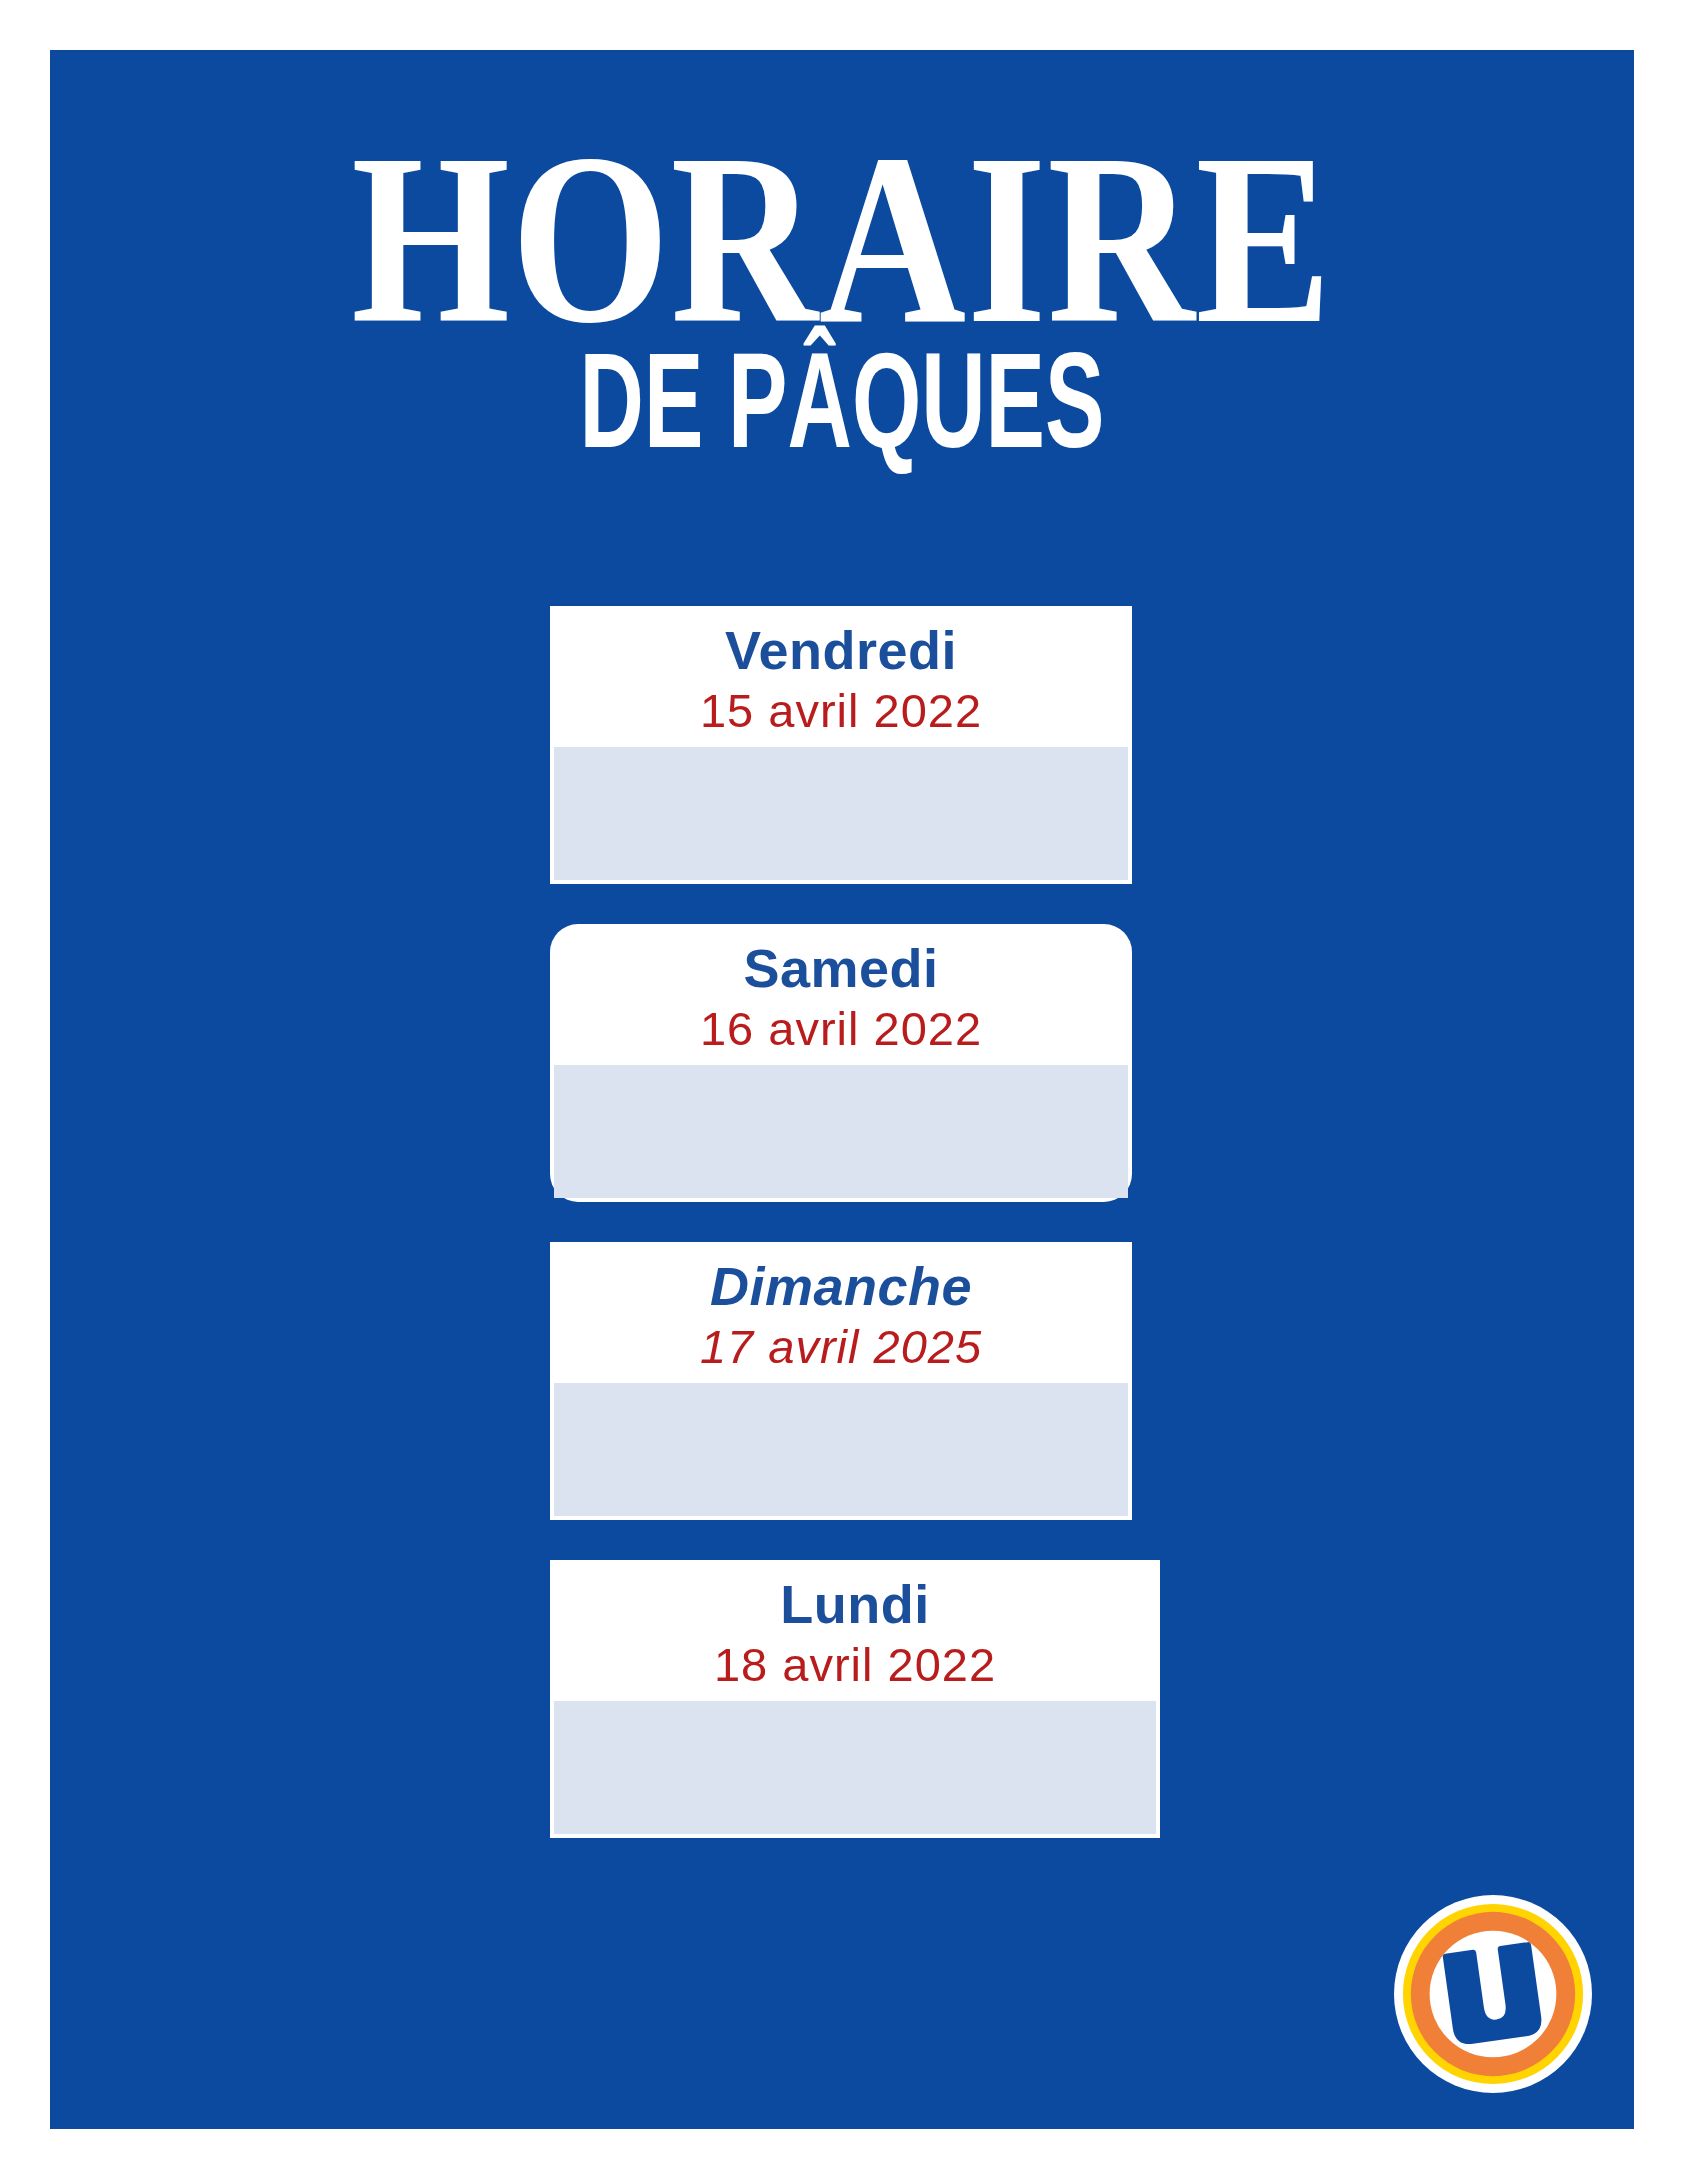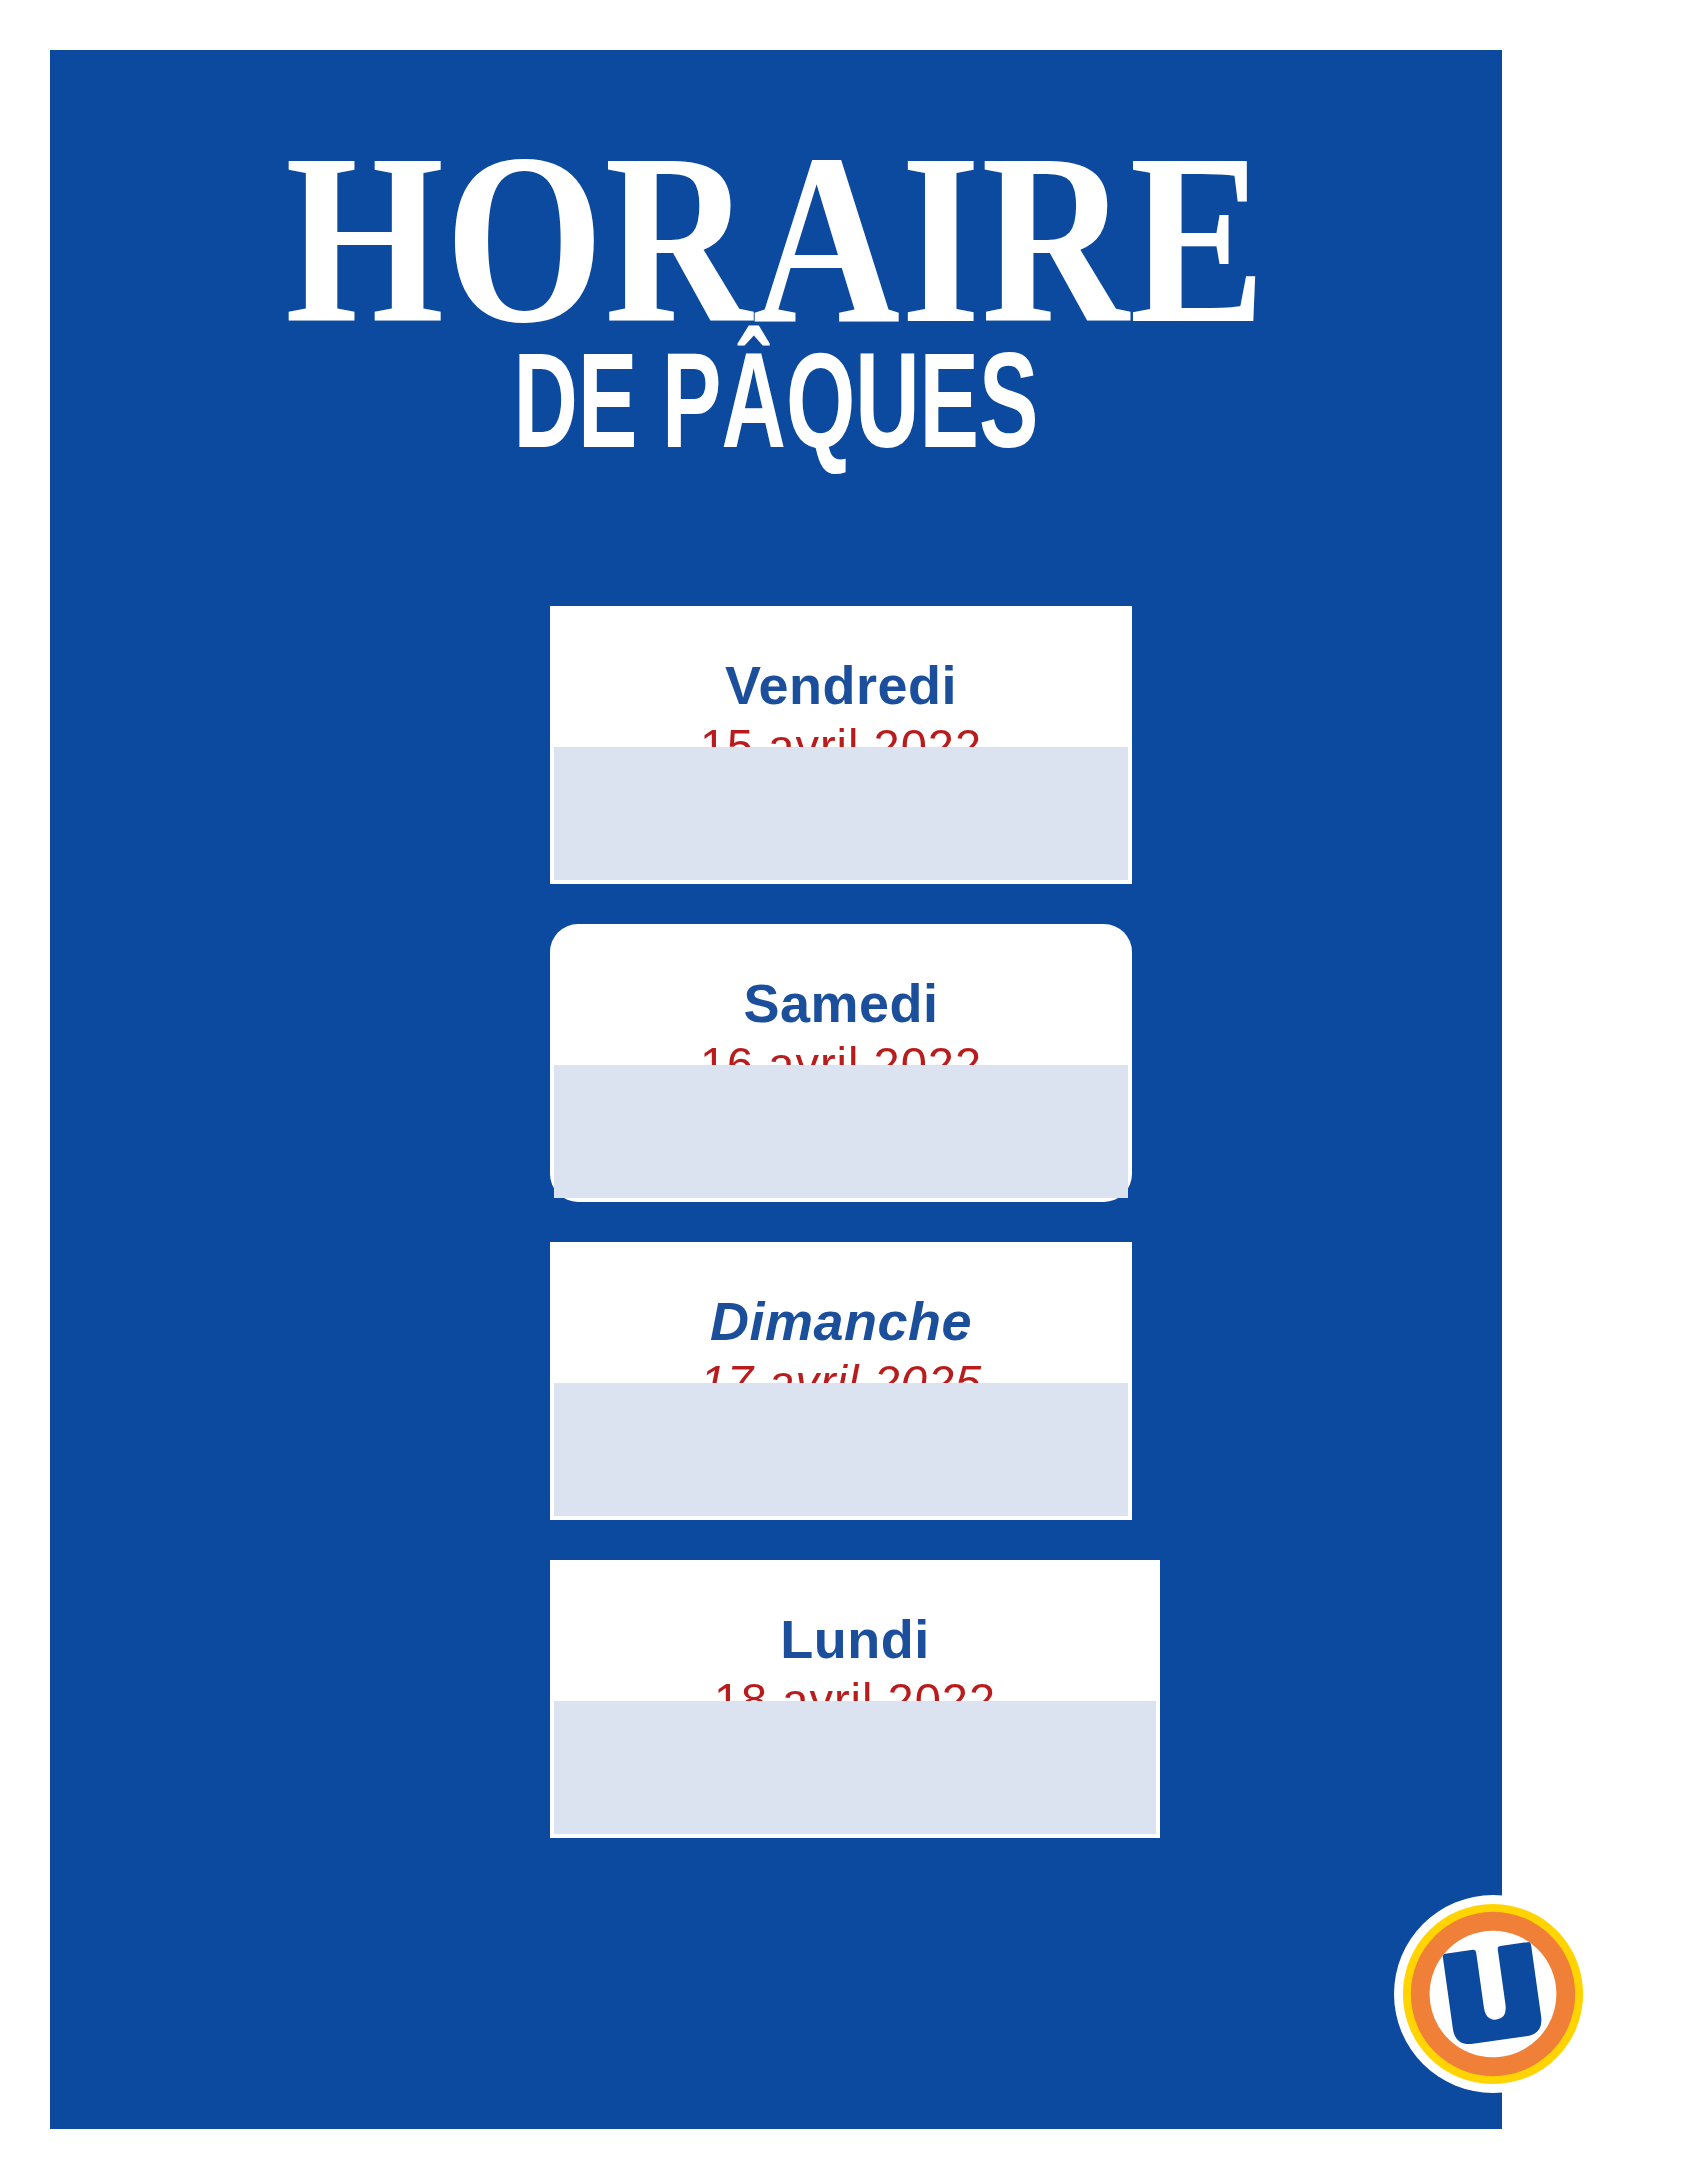--- a/index.html
+++ b/index.html
@@ -12,21 +12,21 @@
     width: 1683px;
     height: 2178px;
     background: #ffffff;
     overflow: hidden;
     font-family: "Liberation Sans", "DejaVu Sans", sans-serif;
   }
   .poster {
     position: absolute;
     left: 50px;
     top: 50px;
-    width: 1452px;
+    width: 1584px;
     height: 2079px;
     background: #0b4a9e;
   }
   .title-main {
     position: absolute;
     left: 0;
     top: 68px;
     width: 100%;
     text-align: center;
     color: #ffffff;
@@ -70,21 +70,20 @@
     left: 0;
     top: 0;
     width: 100%;
     height: 141px;
     display: flex;
     flex-direction: column;
     align-items: center;
     justify-content: center;
     padding-top: 4px;
     box-sizing: border-box;
-    margin-top: 35px;
   }
   .day-name {
     font-weight: bold;
     font-size: 54px;
     line-height: 63px;
     color: #1b4f9c;
     letter-spacing: 0.5px;
   }
   .day-date {
     font-weight: normal;

